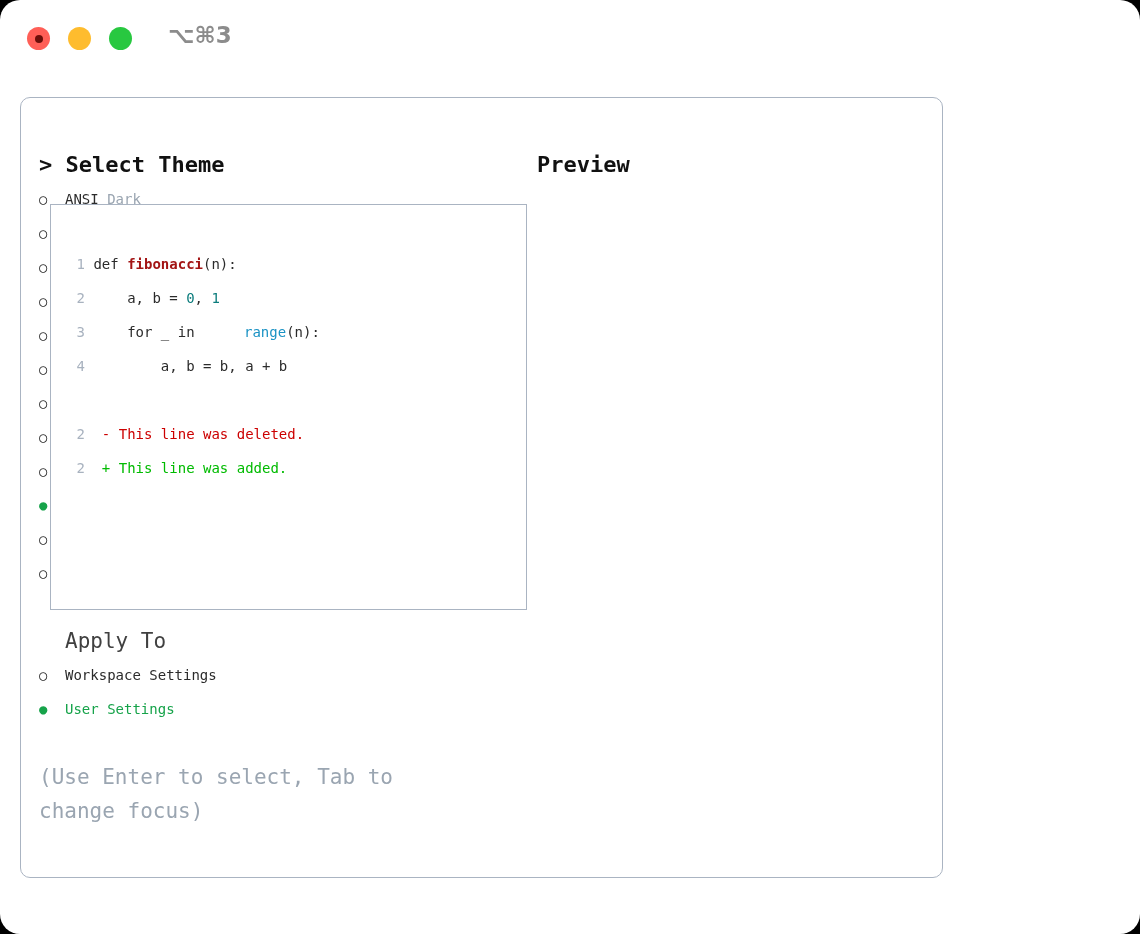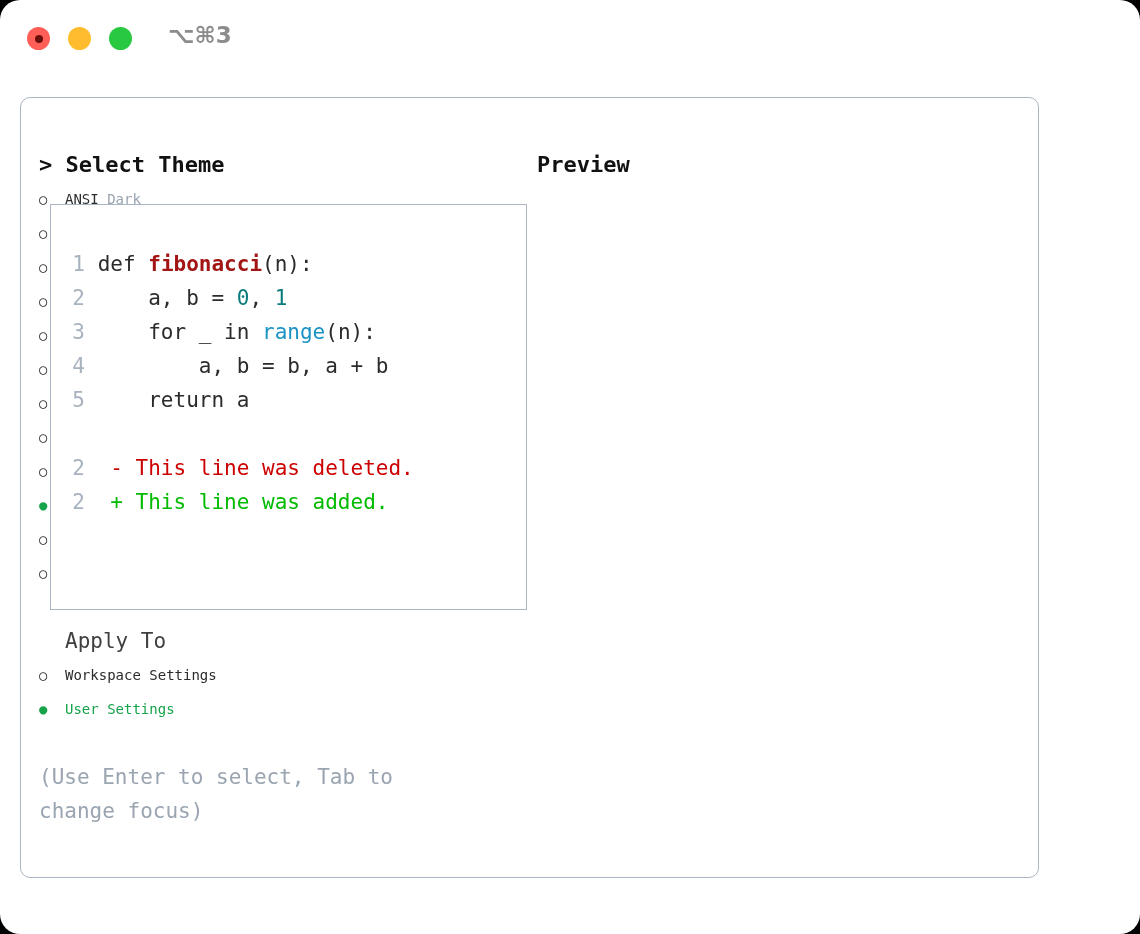--- a/index.html
+++ b/index.html
@@ -69,21 +69,21 @@
     letter-spacing: 0px;
     font-family: "DejaVu Sans", sans-serif;
     white-space: pre;
   }
 
   
   .panel {
     position: absolute;
     left: 20px;
     top: 97px;
-    width: 1019px;
+    width: 923px;
     height: 781px;
     border: 1.5px solid #aab4c2;
     border-radius: 10px;
     box-sizing: border-box;
     background: #ffffff;
   }
 
   .col-left {
     position: absolute;
     left: 18px;
@@ -166,34 +166,34 @@
     box-sizing: border-box;
     background: #ffffff;
   }
   .code-inner {
     position: absolute;
     left: 12px;
     top: 42px;
     right: 6px;
   }
   .code-line {
-    font-size: 21px;
+    font-size: 14px;
     line-height: 34px;
     white-space: pre;
     color: #2b2b2b;
   }
   .lnum {
     display: inline-block;
     width: 22px;
     text-align: right;
     color: #a8b2bf;
   }
   .tok-fn   { color: #a31515; font-weight: bold; }
   .tok-num  { color: #0b7c7c; }
-  .tok-call { color: #1a92c4; }
+  .tok-call { color: #1a92c4; margin-left: 41px; }
   .tok-plain{ color: #2b2b2b; }
   .blank-line { height: 34px; }
   .diff-ctx { color: #7a7a7a; }
   .diff-del { color: #cc0000; }
   .diff-add { color: #00bb00; }
 </style>
 </head>
 <body>
 
 <div class="window">
@@ -246,21 +246,20 @@
       <div class="preview-title">Preview</div>
     </div>
 
     <div class="code-box">
       <div class="code-inner">
         <div id="code-lines">
             <div class="code-line"><span class="lnum">1</span><span> </span><span class="tok-plain">def </span><span class="tok-fn">fibonacci</span><span class="tok-plain">(n):</span></div>
             <div class="code-line"><span class="lnum">2</span><span> </span><span class="tok-plain">    a, b = </span><span class="tok-num">0</span><span class="tok-plain">, </span><span class="tok-num">1</span></div>
             <div class="code-line"><span class="lnum">3</span><span> </span><span class="tok-plain">    for _ in </span><span class="tok-call">range</span><span class="tok-plain">(n):</span></div>
             <div class="code-line"><span class="lnum">4</span><span> </span><span class="tok-plain">        a, b = b, a + b</span></div>
-            <div class="code-line"><span class="lnum">5</span><span> </span><span class="tok-plain">    return a</span></div>
           </div>
         <div class="blank-line"></div>
         <div id="diff-lines">
             <div class="code-line"><span class="lnum">2</span><span class="diff-del">  - This line was deleted.</span></div>
             <div class="code-line"><span class="lnum">2</span><span class="diff-add">  + This line was added.</span></div>
           </div>
       </div>
     </div>
 
   </div>

